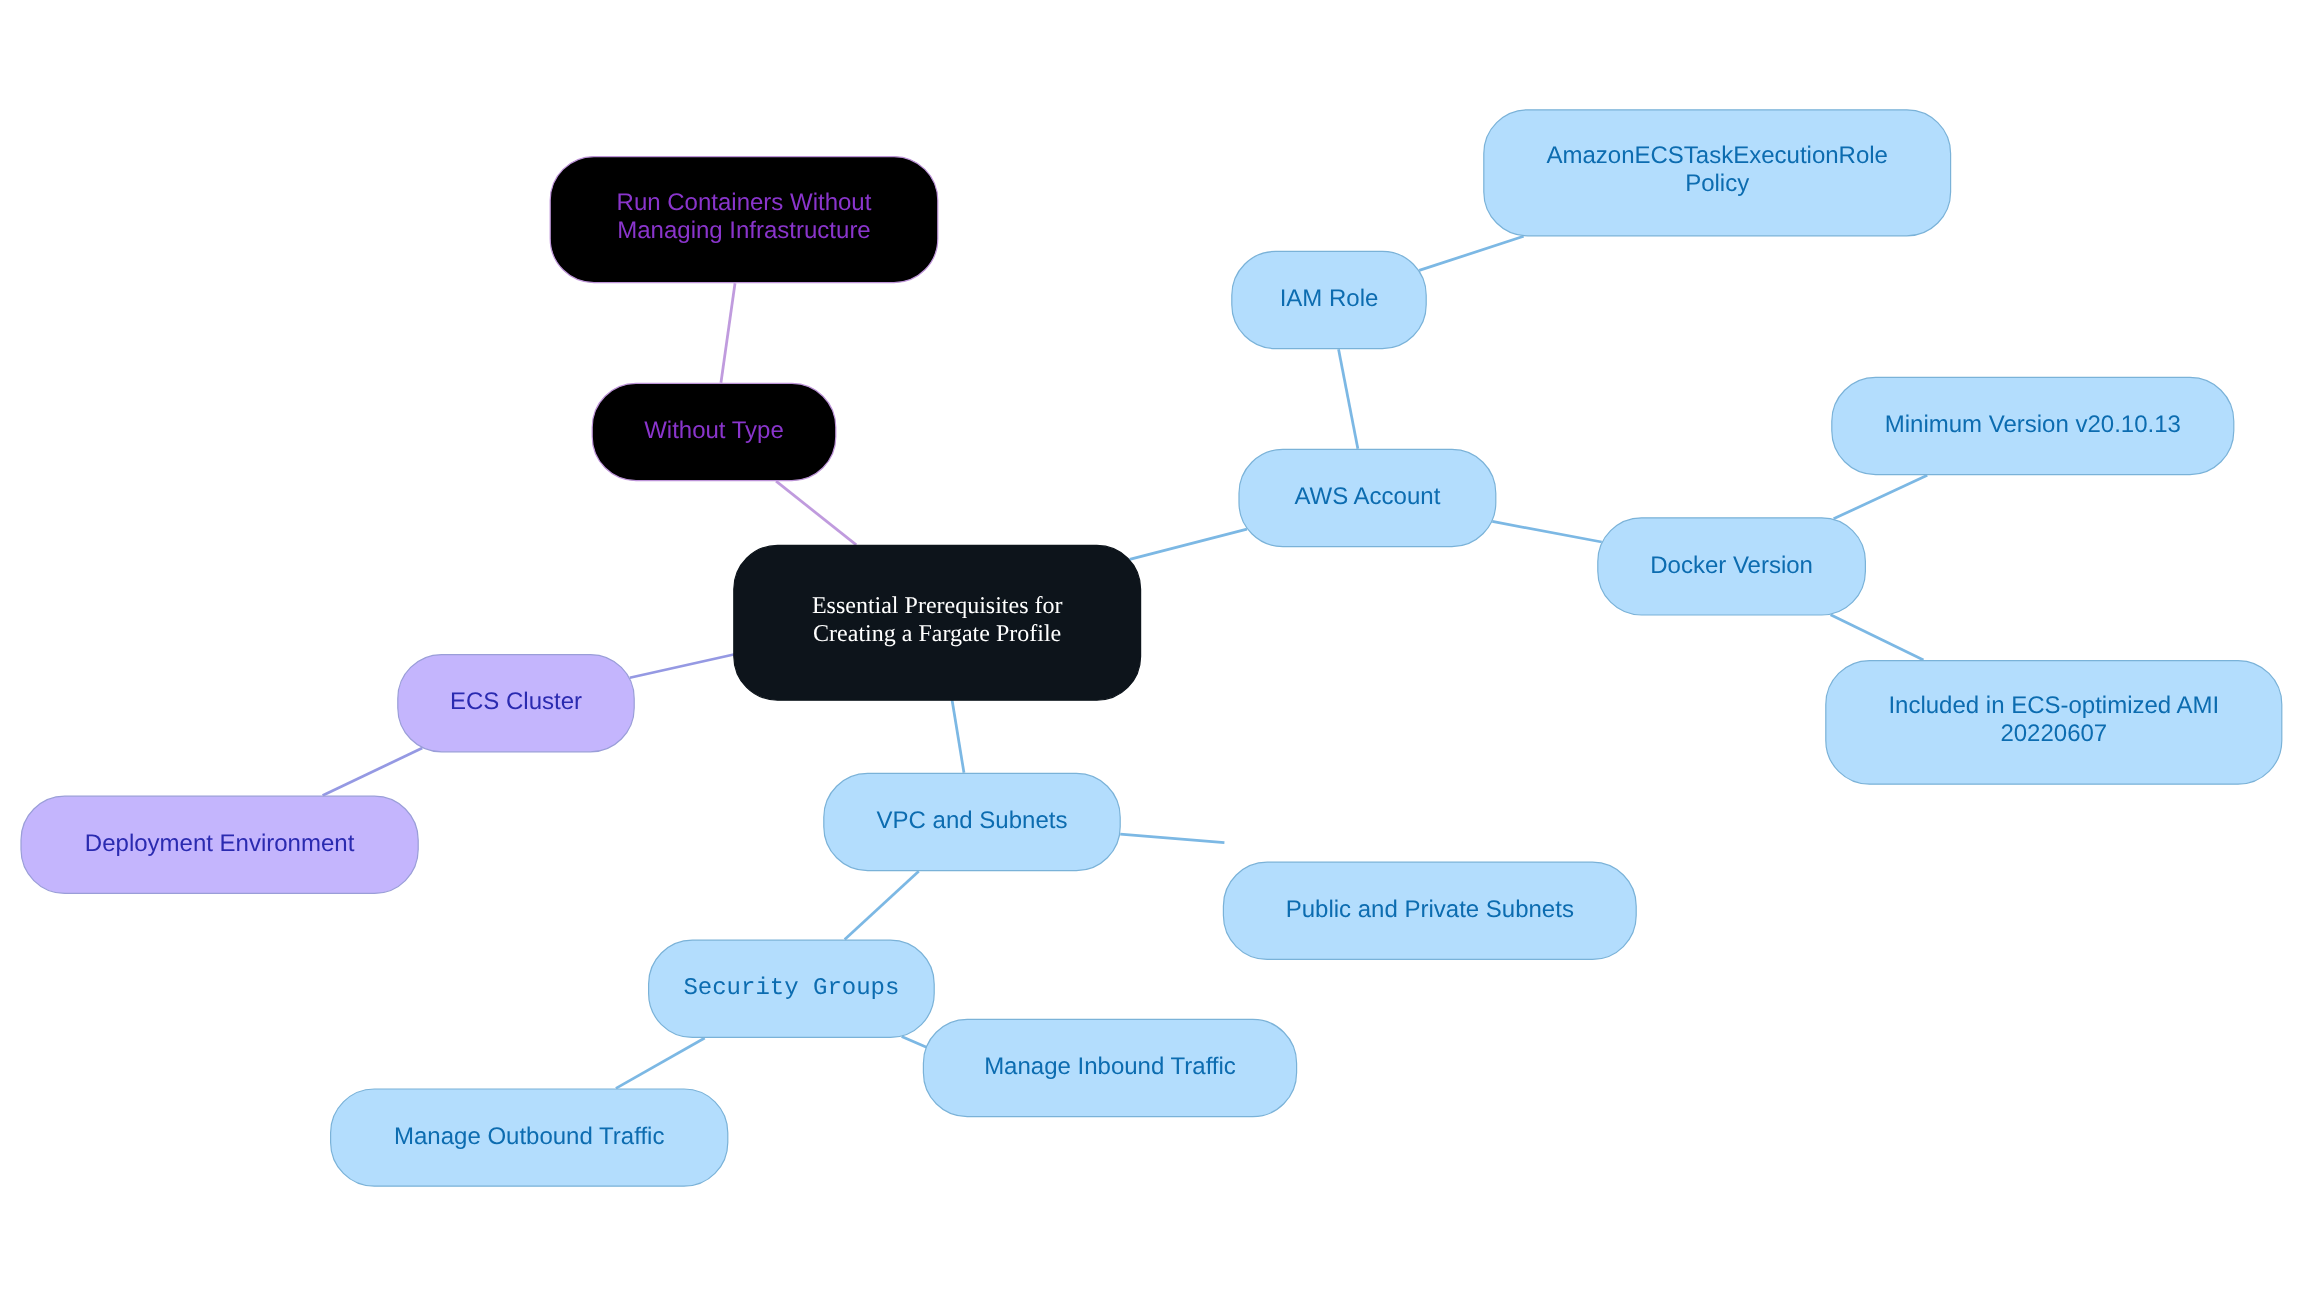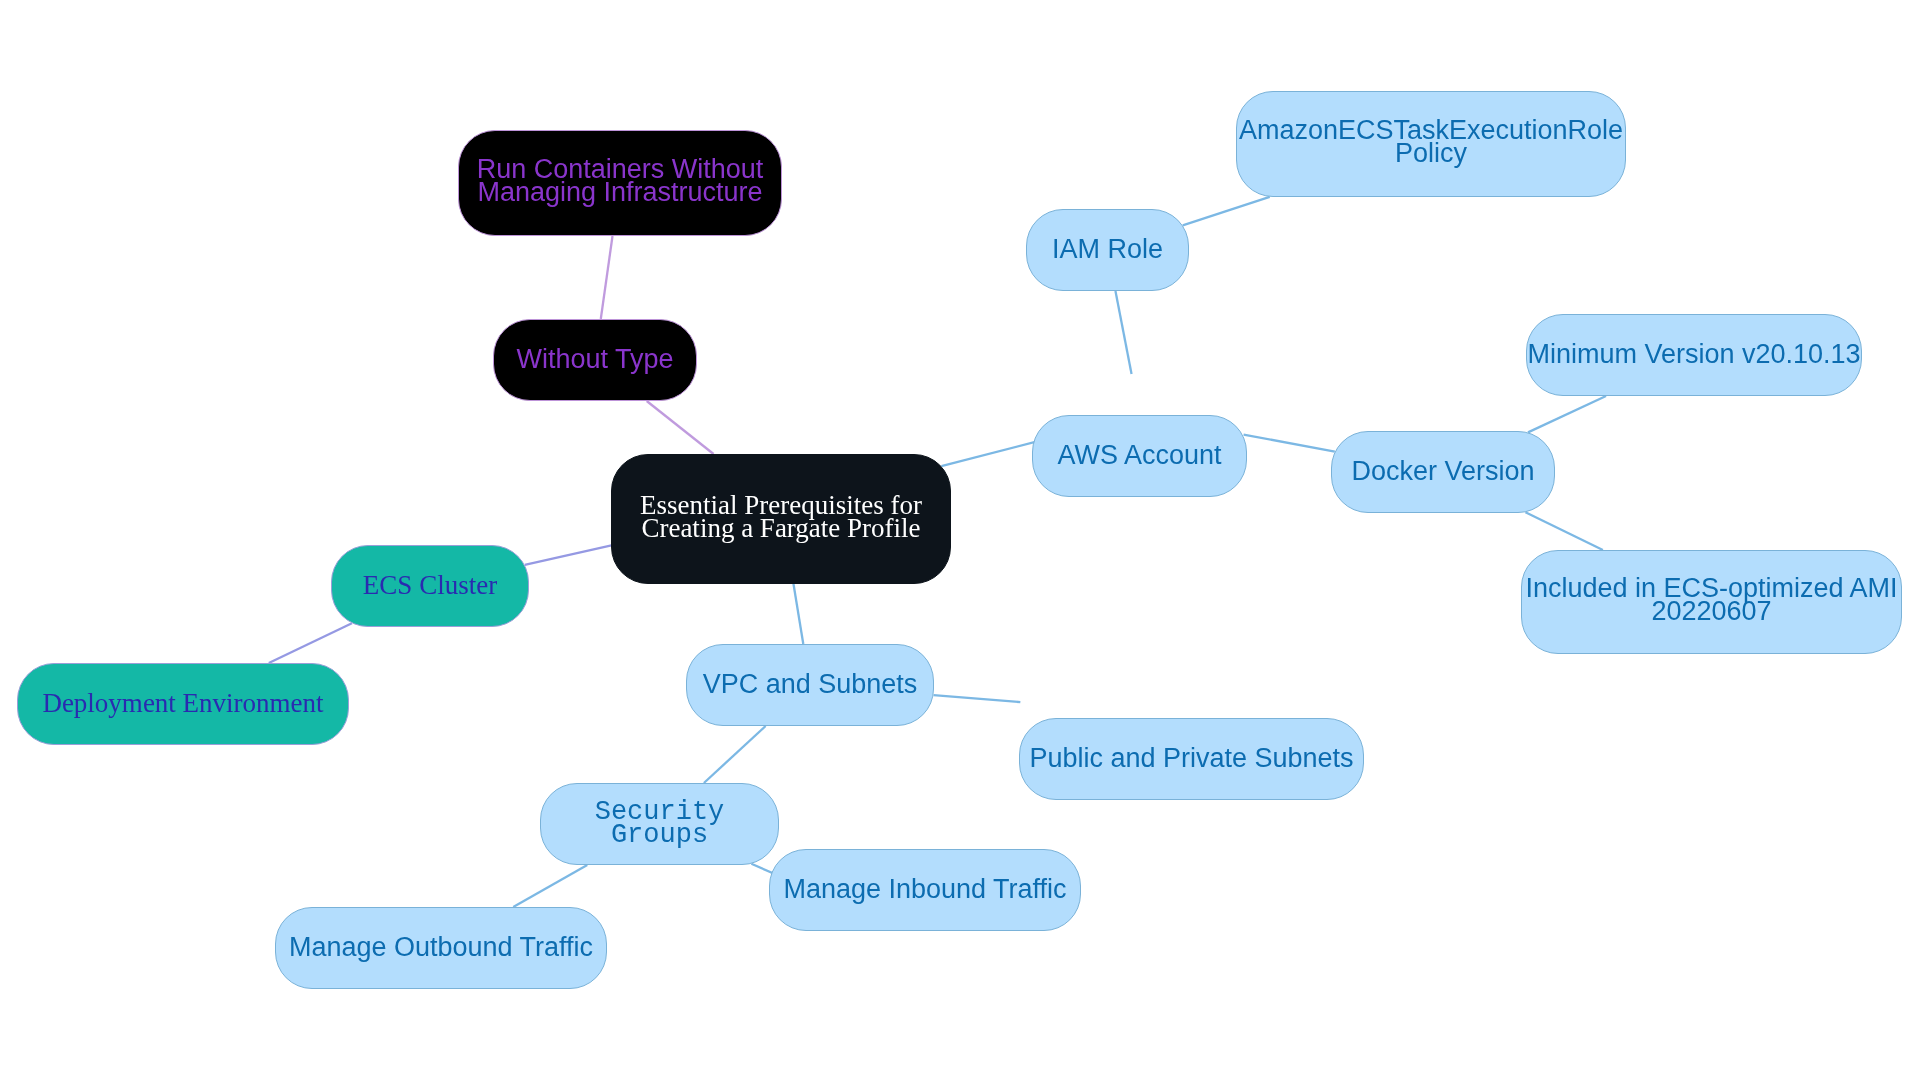--- a/index.html
+++ b/index.html
@@ -1,27 +1,27 @@
 <!DOCTYPE html>
 <html><head>
 <meta charset="utf-8">
 <title>Mind Map</title>
 <style>
   html,body{margin:0;padding:0;background:#ffffff;}
   #canvas{position:relative;width:1920px;height:1083px;background:#ffffff;overflow:hidden;}
   svg.edges{position:absolute;left:0;top:0;width:1920px;height:1083px;}
   .node{position:absolute;-webkit-font-smoothing:antialiased;box-sizing:border-box;display:flex;align-items:center;justify-content:center;
         border-radius:37px;text-align:center;font-family:"Liberation Sans",sans-serif;}
-  .node .lbl{font-size:27px;line-height:23.5px;transform:translateY(0.1px);white-space:pre-line;letter-spacing:0px;}
+  .node .lbl{font-size:20px;line-height:23.5px;transform:translateY(0.1px);white-space:pre-line;letter-spacing:0px;}
   .node.ml .lbl{transform:translateY(-1.9px);}
   .n-blue{background:#b3ddfd;border:1.1px solid #7ab2d8;}
   .n-blue .lbl{color:#0c6cb0;}
   .n-pink{background:#000000;border:1.1px solid #bd93d8;}
   .n-pink .lbl{color:#8a35cc;}
-  .n-indigo{background:#14b8a6;border:1.1px solid #9a9ed8;font-family:Liberation Serif, serif;}
+  .n-indigo{background:#c4b5fd;border:1.1px solid #9a9ed8;}
   .n-indigo .lbl{color:#2a2ab0;}
   .n-dark{background:#0d141b;border:1.2px solid #0d141b;}
   .n-dark .lbl{color:#ffffff;}
 </style>
 </head>
 <body>
 
 <div id="canvas" aria-label="Essential Prerequisites for Creating a Fargate Profile">
   <svg class="edges" id="edges" viewBox="0 0 1920 1083">
       <path d="M713.5355932205435,454.00000000016223 L646.7016949152392,400.99999999998806" stroke="#c09bde" stroke-width="2.3" fill="none"></path>
@@ -58,21 +58,21 @@
       <div class="node n-indigo" style="left: 17px; top: 663px; width: 332px; height: 82px;">
         <span class="lbl">Deployment Environment</span>
       </div>
       <div class="node n-blue" style="left: 1026px; top: 209px; width: 163px; height: 82px;">
         <span class="lbl">IAM Role</span>
       </div>
       <div class="node n-blue ml" style="left: 1236px; top: 91px; width: 390px; height: 106px;">
         <span class="lbl">AmazonECSTaskExecutionRole
 Policy</span>
       </div>
-      <div class="node n-blue" style="left: 1032px; top: 374px; width: 215px; height: 82px; margin-top: 41px;">
+      <div class="node n-blue" style="left: 1032px; top: 374px; width: 215px; height: 82px;">
         <span class="lbl">AWS Account</span>
       </div>
       <div class="node n-blue" style="left: 1331px; top: 431px; width: 224px; height: 82px;">
         <span class="lbl">Docker Version</span>
       </div>
       <div class="node n-blue" style="left: 1526px; top: 314px; width: 336px; height: 82px;">
         <span class="lbl">Minimum Version v20.10.13</span>
       </div>
       <div class="node n-blue ml" style="left: 1521px; top: 550px; width: 381px; height: 104px;">
         <span class="lbl">Included in ECS-optimized AMI

